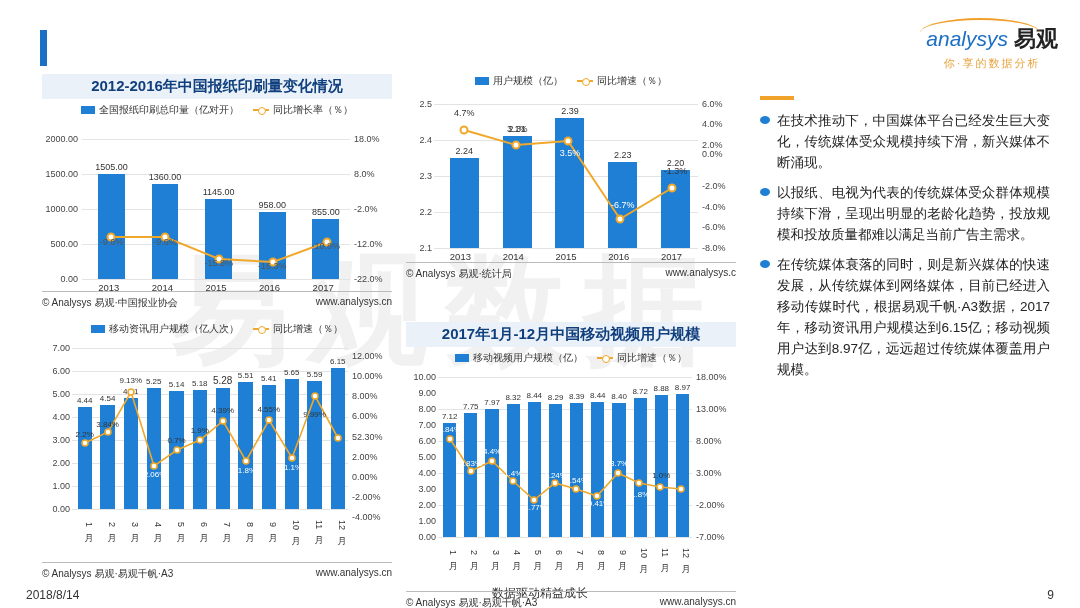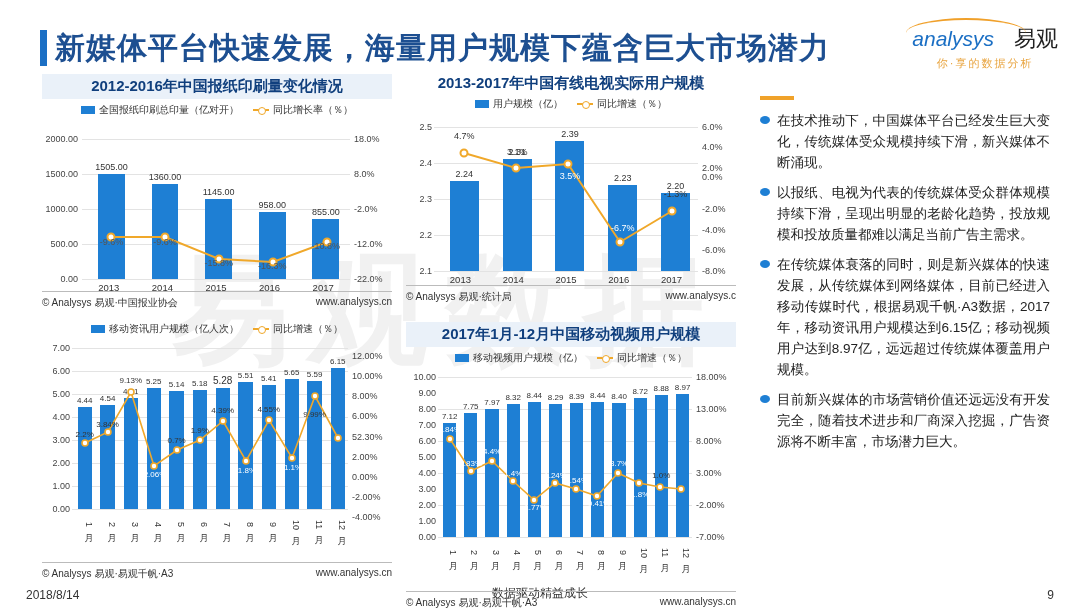--- a/index.html
+++ b/index.html
@@ -12,21 +12,21 @@
     position:relative;
   }
   .page{position:relative;width:1080px;height:608px;}
 
   
   .header{position:absolute;left:0;top:14px;width:1080px;height:52px;}
   .title-bar{position:absolute;left:40px;top:16px;width:7px;height:36px;background:#1b6fc4;}
   .title{position:absolute;left:55px;top:14px;font-size:30px;font-weight:bold;color:#1d4f91;letter-spacing:1px;white-space:nowrap;}
   .logo{position:absolute;right:22px;top:10px;text-align:center;}
   .logo .brand{font-size:21px;color:#1b6fc4;font-style:italic;}
-  .logo .brand b{color:#222;font-style:normal;font-weight:normal;font-size:22px;margin-left:20px;}
+  .logo .brand b{color:#222;font-style:normal;font-weight:bold;font-size:22px;margin-left:6px;}
   .logo .slogan{font-size:11px;color:#e8a33d;margin-top:2px;letter-spacing:2px;}
   .logo .swoosh{position:absolute;left:-6px;top:-6px;width:120px;height:28px;border-top:2px solid #f0a02a;border-radius:60%/60%;border-left:0;border-right:0;border-bottom:0;}
 
   
   .watermark{position:absolute;left:170px;top:230px;font-size:120px;color:#f1f1f1;font-weight:bold;letter-spacing:18px;user-select:none;z-index:0;}
 
   
   .panel{position:absolute;z-index:2;}
   .panel-title{font-size:15px;font-weight:bold;color:#103f7d;text-align:center;margin-bottom:4px;}
   .panel-title.bg{background:#eaf1f9;padding:3px 0;}
@@ -66,21 +66,20 @@
 </style>
 </head>
 <body>
 
 <div class="page">
 
   <div class="watermark">易观数据</div>
 
   <div class="header">
     <div class="title-bar"></div>
-    <div class="title">新媒体平台快速发展，海量用户规模下蕴含巨大市场潜力</div>
     <div class="logo">
       <div class="swoosh"></div>
       <div class="brand"><span>analysys</span><b>易观</b></div>
       <div class="slogan">你·享的数据分析</div>
     </div>
   </div>
 
   <div class="panel" style="left:42px;top:74px;width:350px;">
     <div class="panel-title bg">2012-2016年中国报纸印刷量变化情况</div>
     <div class="legend">
@@ -143,21 +142,20 @@
       </div>
     </div>
     <div class="hr"></div>
     <div class="srcrow">
       <span>© Analysys 易观·中国报业协会</span>
       <span class="url">www.analysys.cn</span>
     </div>
   </div>
 
   <div class="panel" style="left:406px;top:74px;width:330px;">
-    <div class="panel-title">2013-2017年中国有线电视实际用户规模</div>
     <div class="legend">
       <div><span class="k"></span><span>用户规模（亿）</span></div>
       <div><span class="kl"></span><span>同比增速（％）</span></div>
     </div>
     <div class="plot" style="height:170px;">
       <div class="axis-y" style="width:28px;">
         <div style="top:14px">2.5</div>
         <div style="top:50px">2.4</div>
         <div style="top:86px">2.3</div>
         <div style="top:122px">2.2</div>
@@ -452,23 +450,19 @@
       <p>在技术推动下，中国媒体平台已经发生巨大变化，传统媒体受众规模持续下滑，新兴媒体不断涌现。</p>
     </div>
     <div class="bullet">
       <div class="dot"></div>
       <p>以报纸、电视为代表的传统媒体受众群体规模持续下滑，呈现出明显的老龄化趋势，投放规模和投放质量都难以满足当前广告主需求。</p>
     </div>
     <div class="bullet">
       <div class="dot"></div>
       <p>在传统媒体衰落的同时，则是新兴媒体的快速发展，从传统媒体到网络媒体，目前已经进入移动传媒时代，根据易观千帆·A3数据，2017年，移动资讯用户规模达到6.15亿；移动视频用户达到8.97亿，远远超过传统媒体覆盖用户规模。</p>
     </div>
-    <div class="bullet">
-      <div class="dot"></div>
-      <p>目前新兴媒体的市场营销价值还远远没有开发完全，随着技术进步和厂商深入挖掘，广告资源将不断丰富，市场潜力巨大。</p>
-    </div>
   </div>
 
   <div class="footdate">2018/8/14</div>
   <div class="footcenter">数据驱动精益成长</div>
   <div class="footpage">9</div>
 
 </div>
 
 </body></html>

